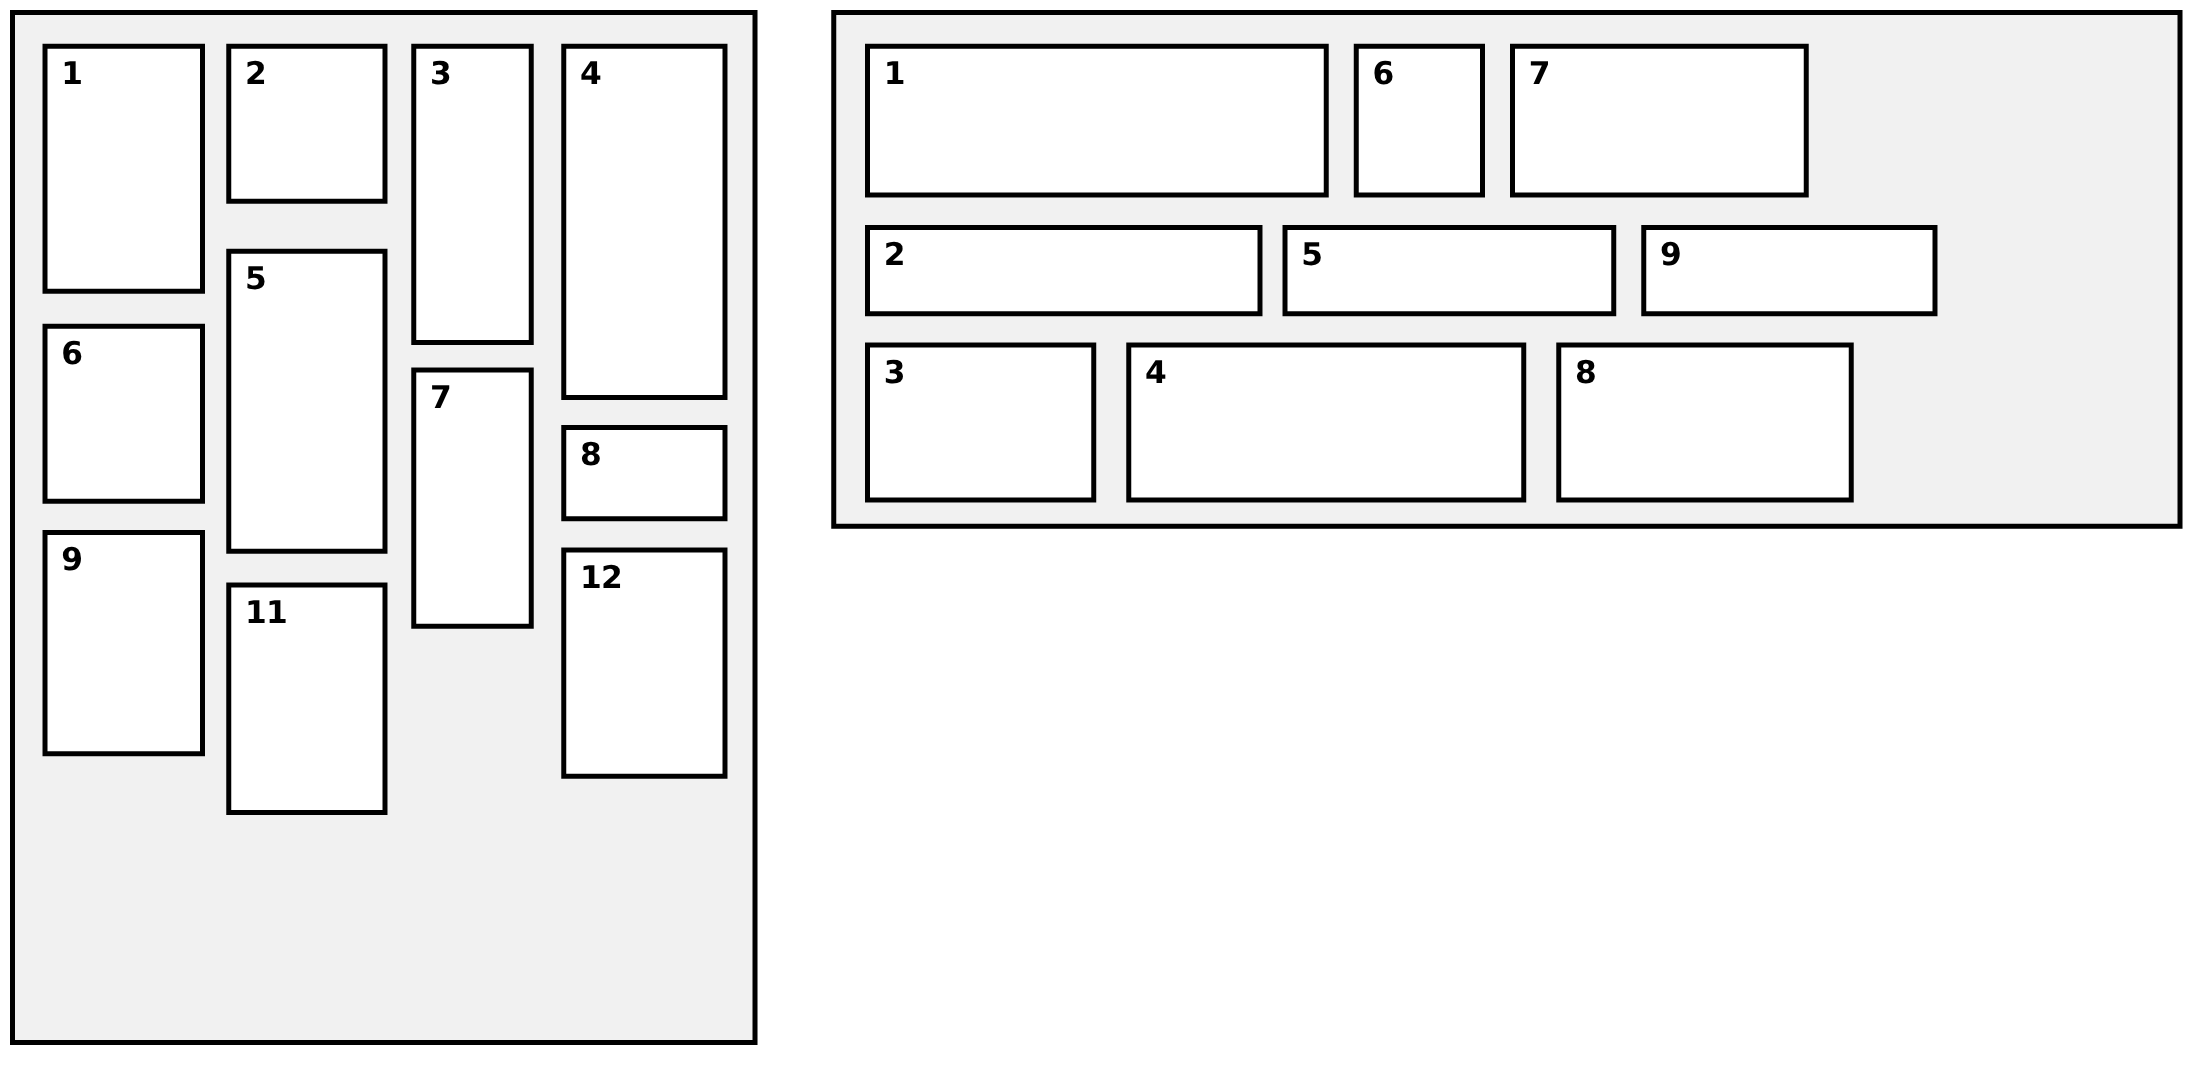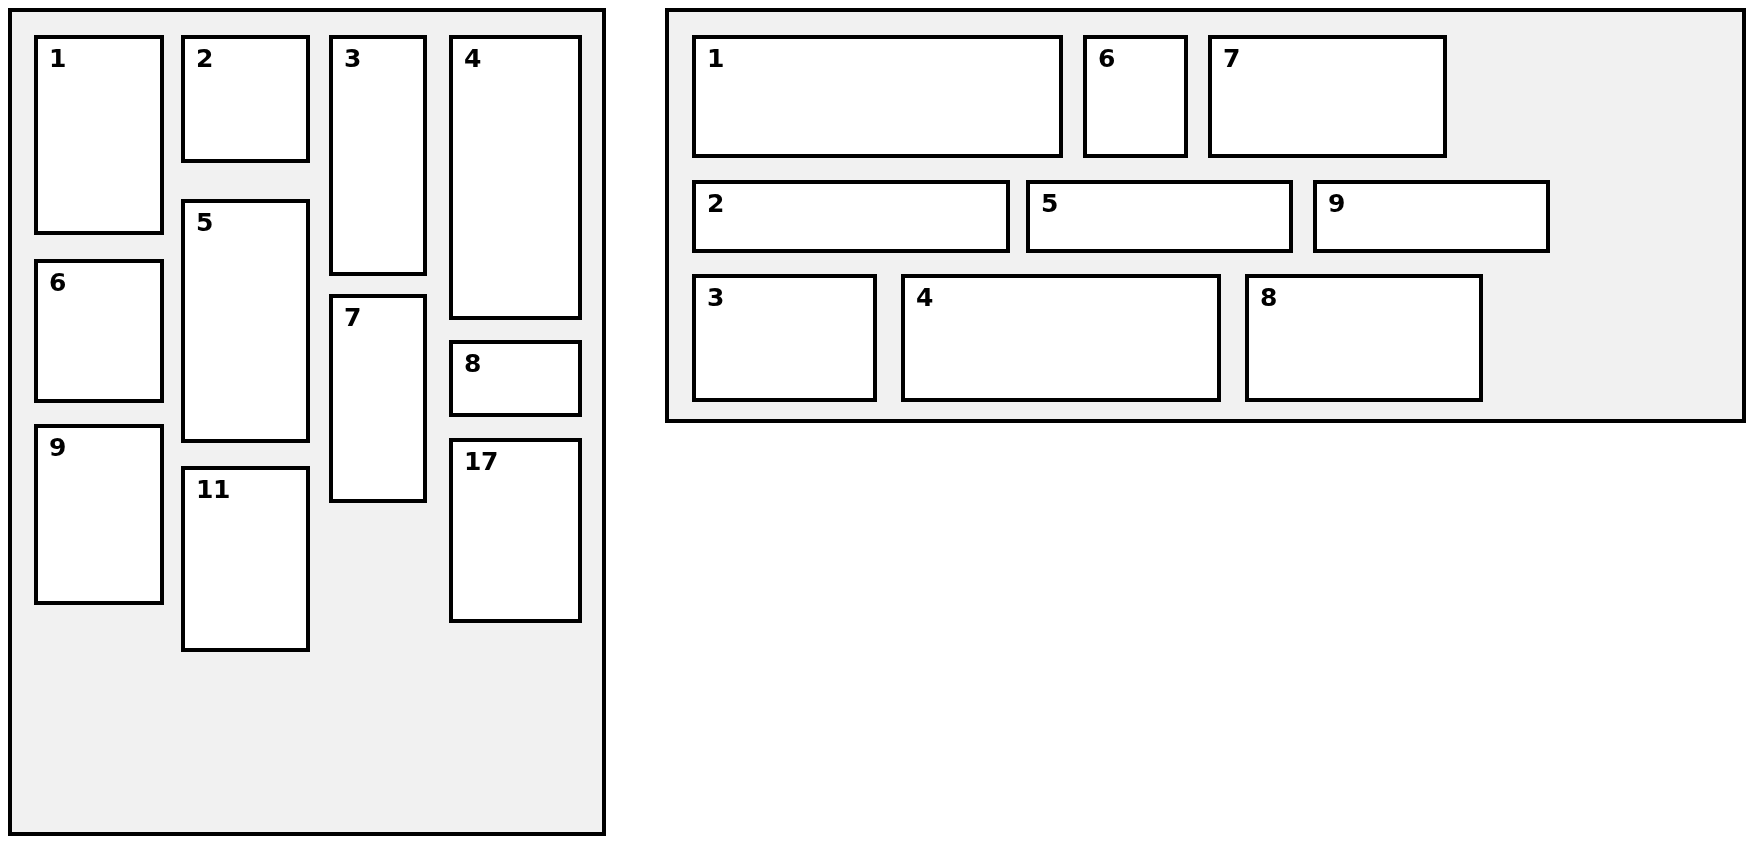--- a/index.html
+++ b/index.html
@@ -77,21 +77,21 @@
       <div class="box" style="left: 317px; top: 282px; width: 98px; height: 209px; background: rgb(255, 255, 255); border-color: rgb(0, 0, 0);">
         <span class="box-label" style="color: rgb(0, 0, 0);">7</span>
       </div>
       <div class="box" style="left: 437px; top: 328px; width: 133px; height: 77px; background: rgb(255, 255, 255); border-color: rgb(0, 0, 0);">
         <span class="box-label" style="color: rgb(0, 0, 0);">8</span>
       </div>
       <div class="box" style="left: 22px; top: 412px; width: 130px; height: 181px; background: rgb(255, 255, 255); border-color: rgb(0, 0, 0);">
         <span class="box-label" style="color: rgb(0, 0, 0);">9</span>
       </div>
       <div class="box" style="left: 437px; top: 426px; width: 133px; height: 185px; background: rgb(255, 255, 255); border-color: rgb(0, 0, 0);">
-        <span class="box-label" style="color: rgb(0, 0, 0);">17</span>
+        <span class="box-label" style="color: rgb(0, 0, 0);">12</span>
       </div>
       <div class="box" style="left: 169px; top: 454px; width: 129px; height: 186px; background: rgb(255, 255, 255); border-color: rgb(0, 0, 0);">
         <span class="box-label" style="color: rgb(0, 0, 0);">11</span>
       </div>
     </div>
     <div class="panel" style="left: 665px; top: 8px; width: 1081px; height: 415px; background: rgb(241, 241, 241); border-color: rgb(0, 0, 0);">
       <div class="box" style="left: 23px; top: 23px; width: 371px; height: 123px; background: rgb(255, 255, 255); border-color: rgb(0, 0, 0);">
         <span class="box-label" style="color: rgb(0, 0, 0);">1</span>
       </div>
       <div class="box" style="left: 414px; top: 23px; width: 105px; height: 123px; background: rgb(255, 255, 255); border-color: rgb(0, 0, 0);">

